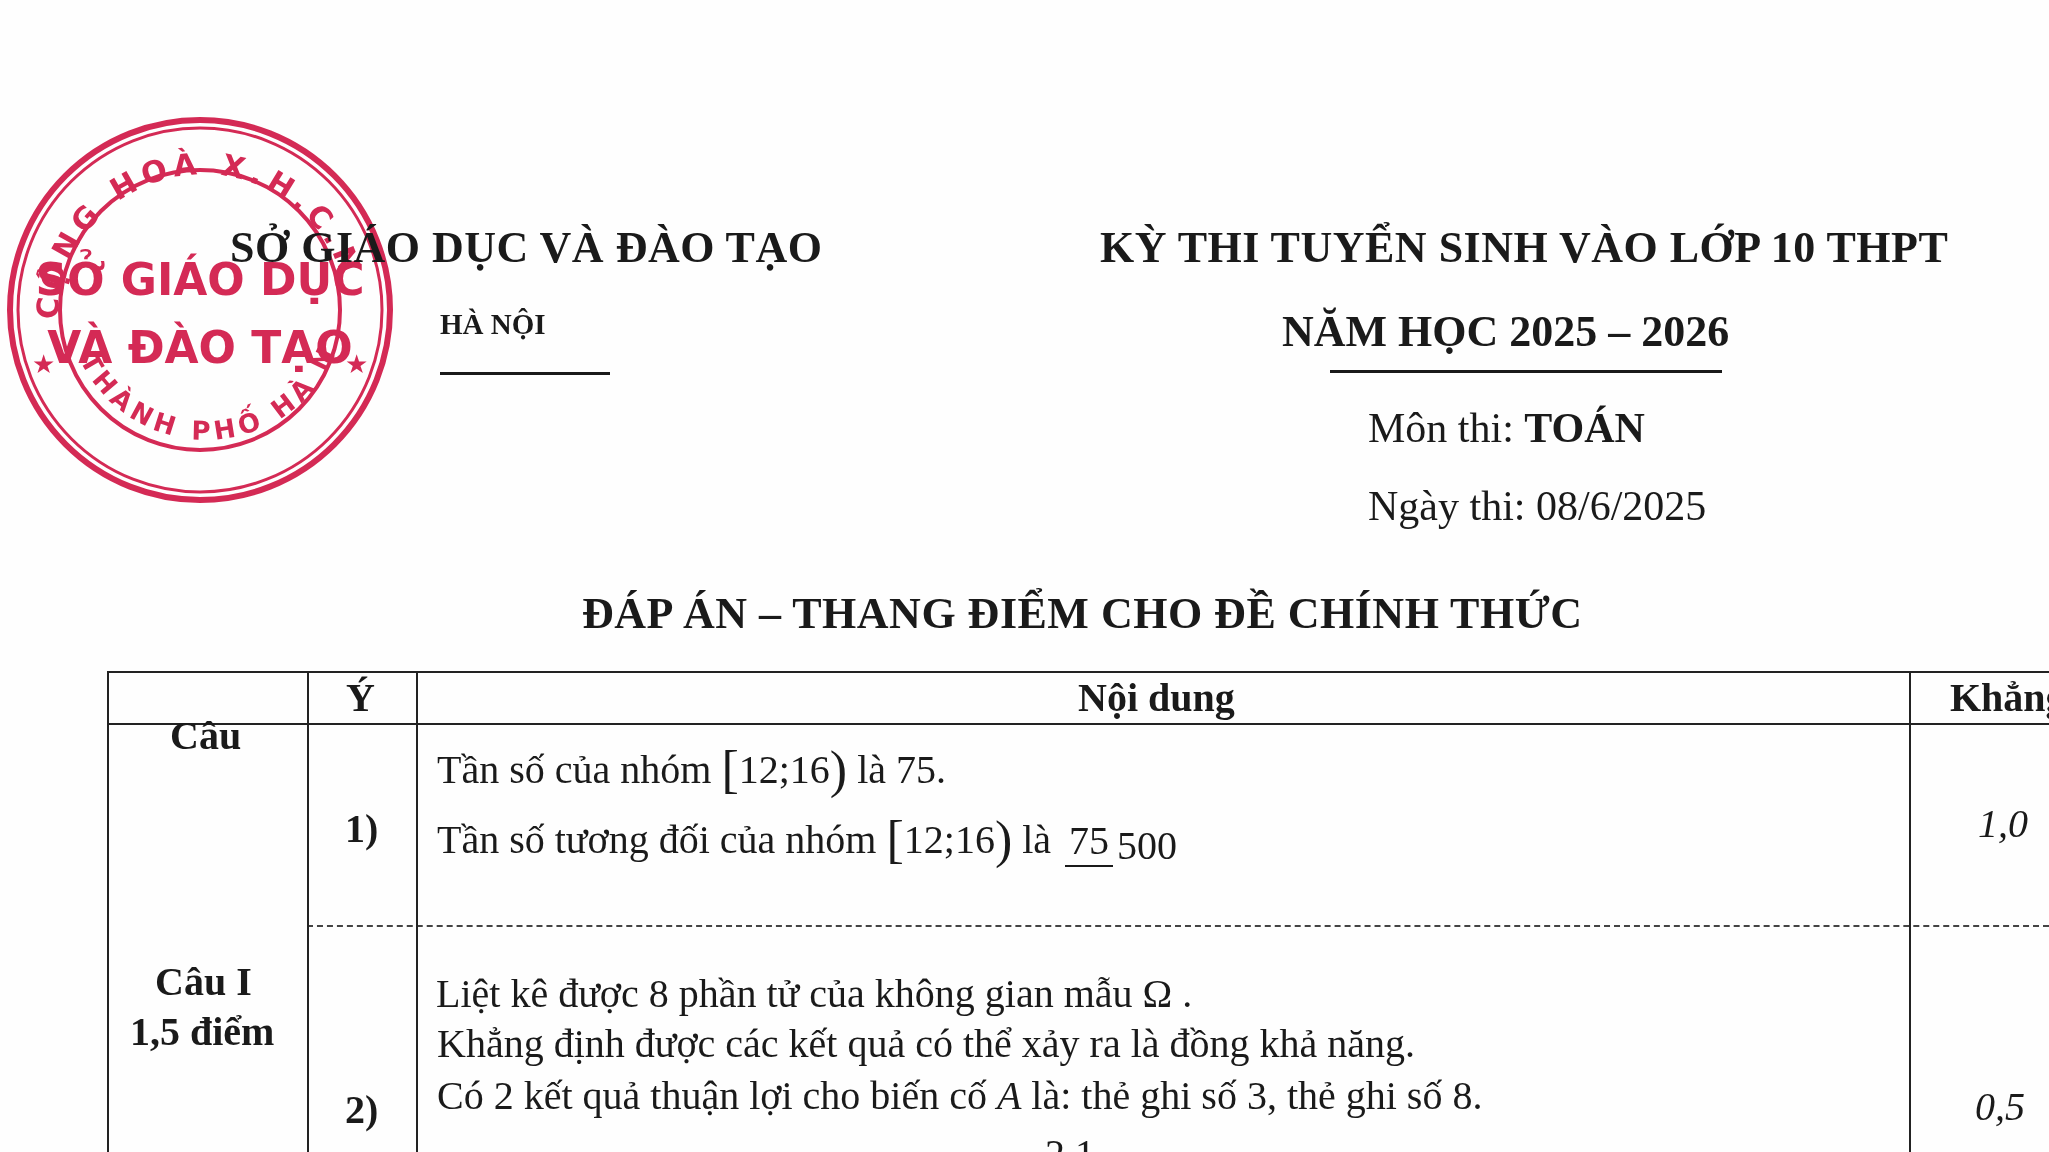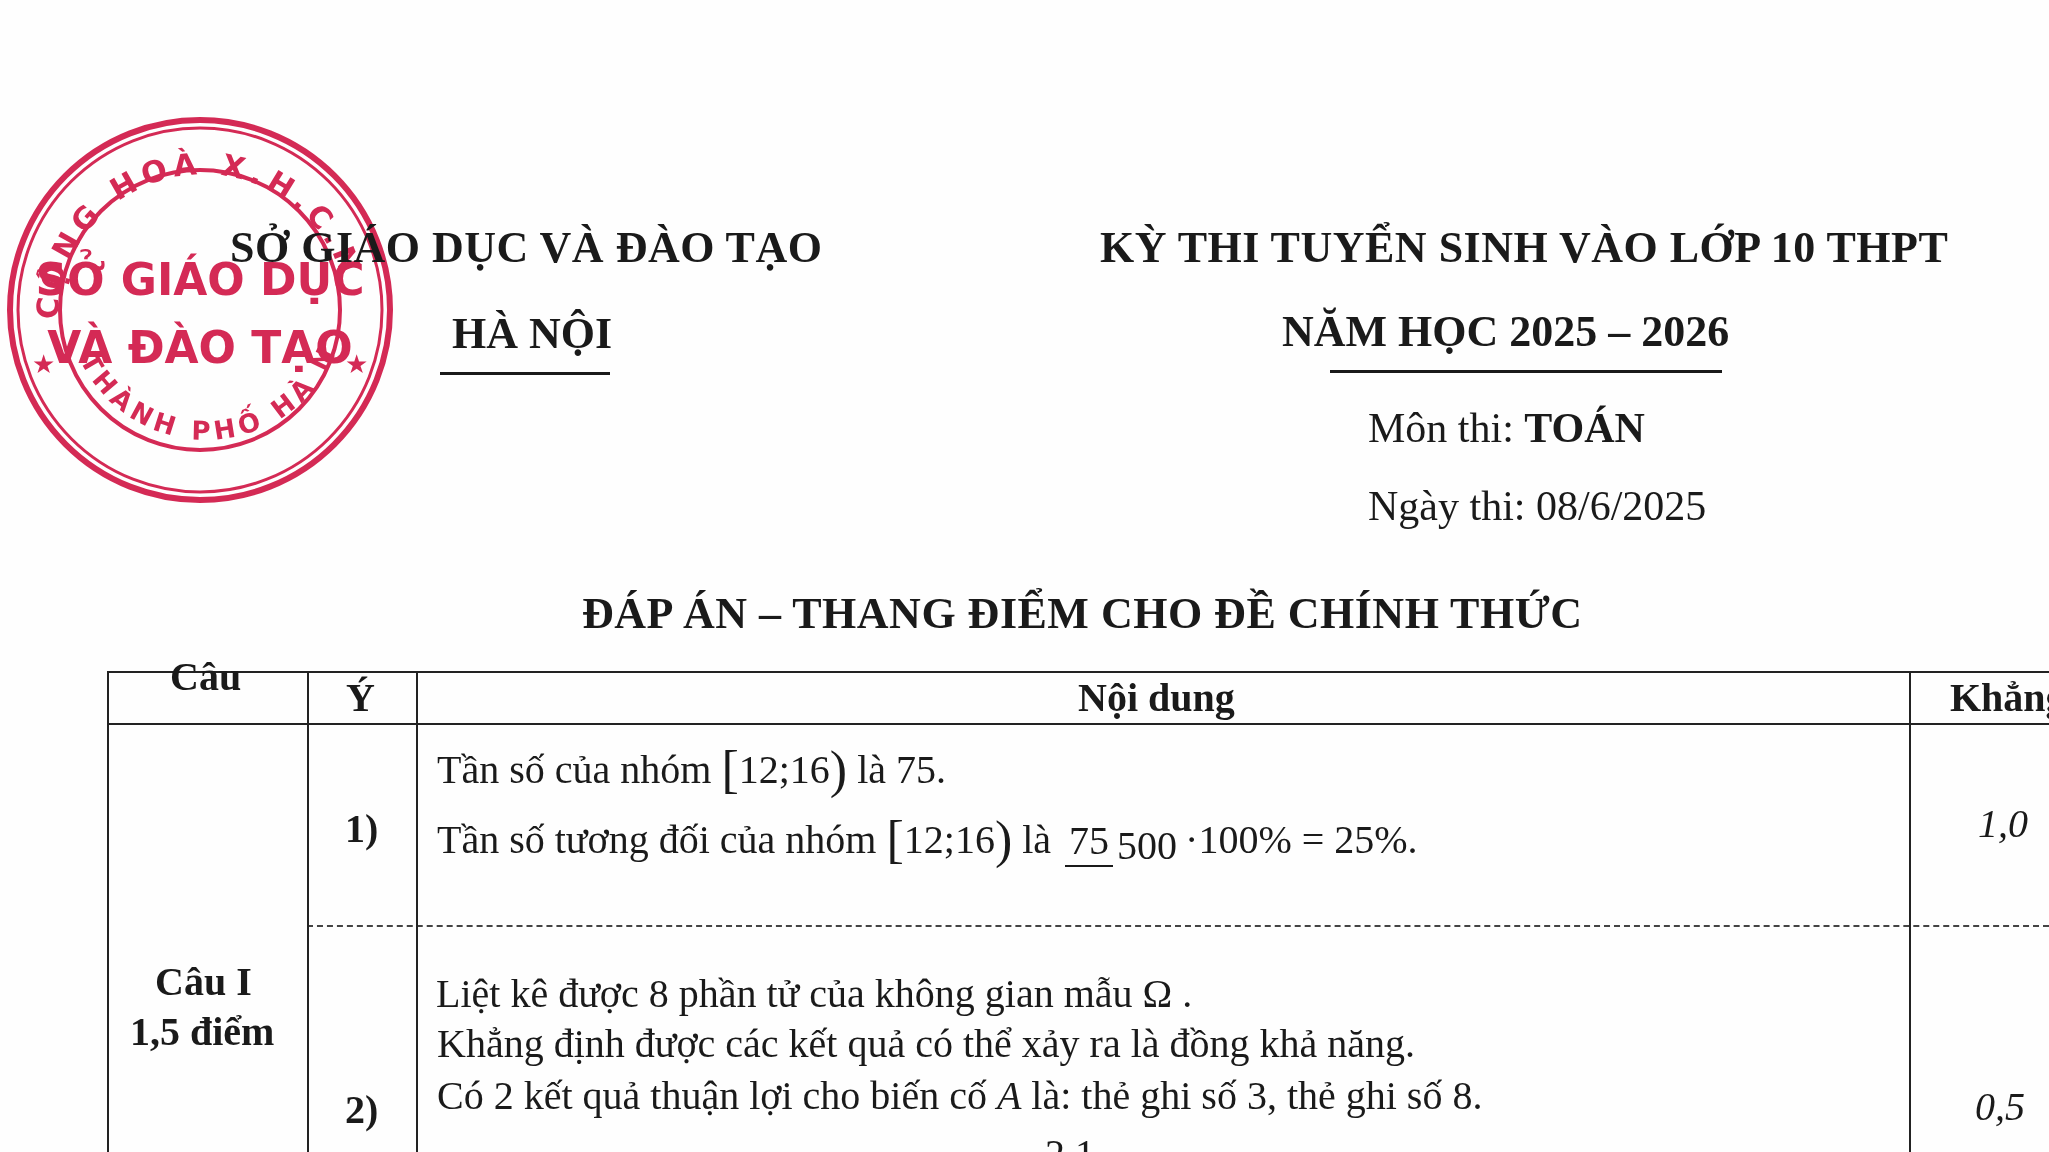--- a/index.html
+++ b/index.html
@@ -5,21 +5,21 @@
     html, body { margin: 0; padding: 0; }
     body {
       width: 2049px; height: 1152px; overflow: hidden; position: relative;
       background: #fefefe;
       font-family: "Liberation Serif", "DejaVu Serif", serif;
       color: #1a1a1a;
     }
     .abs { position: absolute; }
     .bold { font-weight: bold; }
     .hdr-left { left: 230px; top: 222px; font-size: 44px; font-weight: bold; white-space: nowrap; letter-spacing: 0.5px; }
-    .hdr-left2 { left: 440px; top: 308px; font-size: 44px; font-weight: bold; white-space: nowrap; margin-left: 12px; }
+    .hdr-left2 { left: 440px; top: 308px; font-size: 29px; font-weight: bold; white-space: nowrap; }
     .ul-left { left: 440px; top: 372px; width: 170px; height: 3px; background: #1a1a1a; }
     .hdr-right { left: 1100px; top: 222px; font-size: 44px; font-weight: bold; white-space: nowrap; letter-spacing: 0.5px; }
     .hdr-right2 { left: 1282px; top: 306px; font-size: 44px; font-weight: bold; white-space: nowrap; }
     .ul-right { left: 1330px; top: 370px; width: 392px; height: 3px; background: #1a1a1a; }
     .mon { left: 1368px; top: 404px; font-size: 42px; white-space: nowrap; }
     .ngay { left: 1368px; top: 482px; font-size: 42px; white-space: nowrap; }
     .title { left: 582px; top: 588px; font-size: 44px; font-weight: bold; white-space: nowrap; letter-spacing: 0.5px; }
 
     
     .stamp { left: 0px; top: 105px; width: 400px; height: 410px; }
@@ -85,42 +85,42 @@
 
   <div class="hl" style="left:107px; top:671px; width:1942px;"></div>
   <div class="hl" style="left:107px; top:723px; width:1942px;"></div>
   <div class="dash" style="left:307px; top:925px; width:1742px;"></div>
 
   <div class="vl" style="left:107px; top:671px; height:481px;"></div>
   <div class="vl" style="left:307px; top:671px; height:481px;"></div>
   <div class="vl" style="left:416px; top:671px; height:481px;"></div>
   <div class="vl" style="left:1909px; top:671px; height:481px;"></div>
 
-  <div class="th" style="left:170px; top:653px;">Câu</div>
+  <div class="th" style="left:170px; top:712px;">Câu</div>
   <div class="th" style="left:346px; top:674px;">Ý</div>
   <div class="th" style="left:1078px; top:674px;">Nội dung</div>
   <div class="th" style="left:1950px; top:674px;">Khẳng</div>
 
   <div class="th" style="left:155px; top:958px;">Câu I</div>
   <div class="th" style="left:130px; top:1008px;">1,5 điểm</div>
 
   <div class="th" style="left:345px; top:805px;">1)</div>
   <div class="cell" style="left:437px; top:740px;">
     <span>Tần số của nhóm</span>
     <span class="brk">[</span><span>12;16</span><span class="brk">)</span>
     <span>là 75.</span>
   </div>
   <div class="cell" style="left:437px; top:810px;text-align:center;">
     <span>Tần số tương đối của nhóm</span>
     <span class="brk">[</span><span>12;16</span><span class="brk">)</span>
     <span>là</span>
     <span class="frac">
       <span class="num">75</span>
       <span class="den">500</span>
-    </span><span>·100% = 25%.</span>
+    </span>
   </div>
   <div class="score" style="left:1978px; top:800px;">1,0</div>
 
   <div class="th" style="left:345px; top:1086px;">2)</div>
   <div class="cell" style="left:436px; top:970px;">Liệt kê được 8 phần tử của không gian mẫu Ω .</div>
   <div class="cell" style="left:437px; top:1020px;">Khẳng định được các kết quả có thể xảy ra là đồng khả năng.</div>
   <div class="cell" style="left:437px; top:1072px;">
     <span>Có 2 kết quả thuận lợi cho biến cố</span>
     <span class="var">A</span>
     <span>là: thẻ ghi số 3, thẻ ghi số 8.</span>

